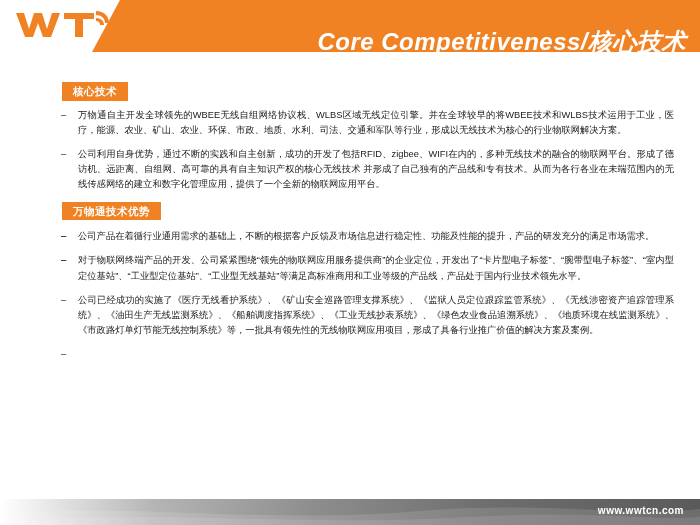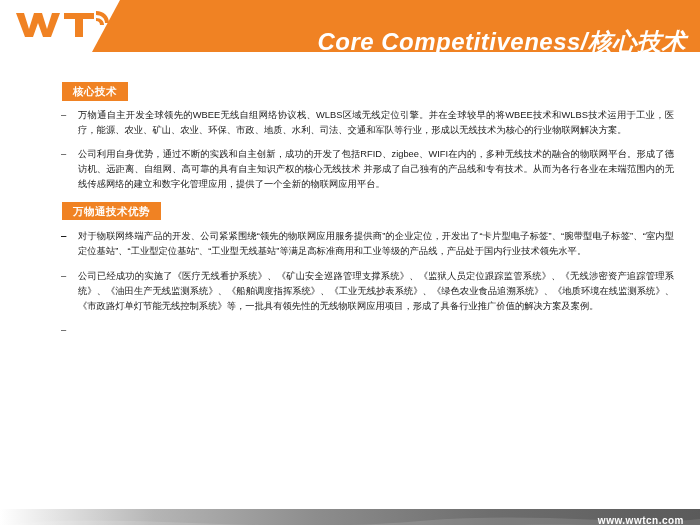--- a/index.html
+++ b/index.html
@@ -122,21 +122,21 @@
     font-size: 9.3px;
     line-height: 1.62;
   }
 
   
   .footer {
     position: absolute;
     left: 0;
     bottom: 0;
     width: 700px;
-    height: 16px;
+    height: 26px;
     background: linear-gradient(to right, #ffffff 0%, #b5b5b5 22%, #8d8d8d 45%, #6e6e6e 70%, #5a5a5a 100%);
   }
   .footer-url {
     position: absolute;
     right: 16px;
     top: 6px;
     color: #ffffff;
     font-size: 10px;
     font-weight: bold;
     letter-spacing: 0.5px;
@@ -178,21 +178,21 @@
       <li class="bullet"><span class="dash">–</span><span>公司利用自身优势，通过不断的实践和自主创新，成功的开发了包括RFID、zigbee、WIFI在内的，多种无线技术的融合的物联网平台。形成了德访机、远距离、自组网、高可靠的具有自主知识产权的核心无线技术 并形成了自己独有的产品线和专有技术。从而为各行各业在未端范围内的无线传感网络的建立和数字化管理应用，提供了一个全新的物联网应用平台。</span></li>
     </ul>
   </div>
 
   <div class="section" style="">
     <div class="section-tag-wrap">
       <span class="section-tag">万物通技术优势</span>
     </div>
     <ul class="bullets">
       <li class="bullet"><span class="dash">–</span></li>
-      <li class="bullet"><span class="dash">–</span></li>
+      <li class="bullet"><span class="dash">–</span><span>公司产品在着循行业通用需求的基础上，不断的根据客户反馈及市场信息进行稳定性、功能及性能的提升，产品的研发充分的满足市场需求。</span></li>
       <li class="bullet"><span class="dash">–</span></li>
       <li class="bullet"><span class="dash">–</span><span>对于物联网终端产品的开发、公司紧紧围绕“领先的物联网应用服务提供商”的企业定位，开发出了“卡片型电子标签”、“腕带型电子标签”、“室内型定位基站”、“工业型定位基站”、“工业型无线基站”等满足高标准商用和工业等级的产品线，产品处于国内行业技术领先水平。</span></li>
       <li class="bullet"><span class="dash">–</span><span>公司已经成功的实施了《医疗无线看护系统》、《矿山安全巡路管理支撑系统》、《监狱人员定位跟踪监管系统》、《无线涉密资产追踪管理系统》、《油田生产无线监测系统》、《船舶调度指挥系统》、《工业无线抄表系统》、《绿色农业食品追溯系统》、《地质环境在线监测系统》、《市政路灯单灯节能无线控制系统》等，一批具有领先性的无线物联网应用项目，形成了具备行业推广价值的解决方案及案例。</span></li>
       <li class="bullet"><span class="dash">–</span></li>
     </ul>
   </div>
 
 </div>
 
 <div class="footer">

